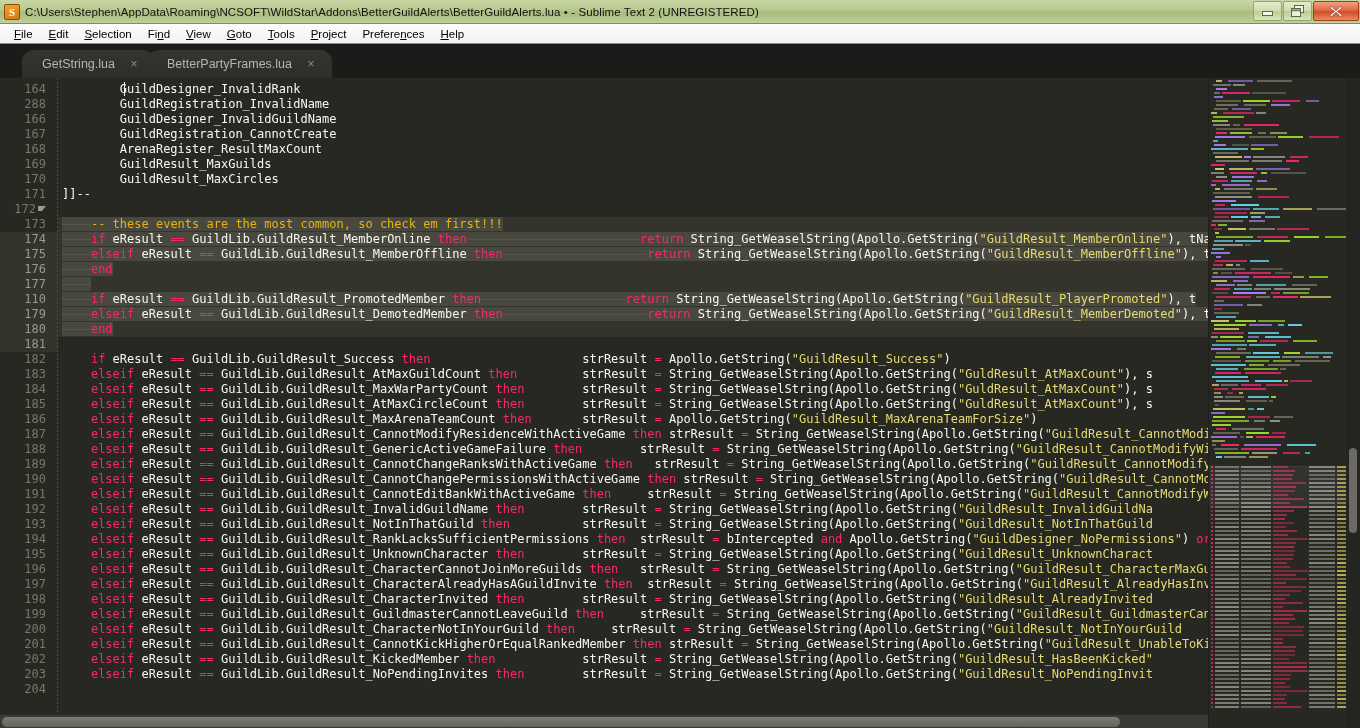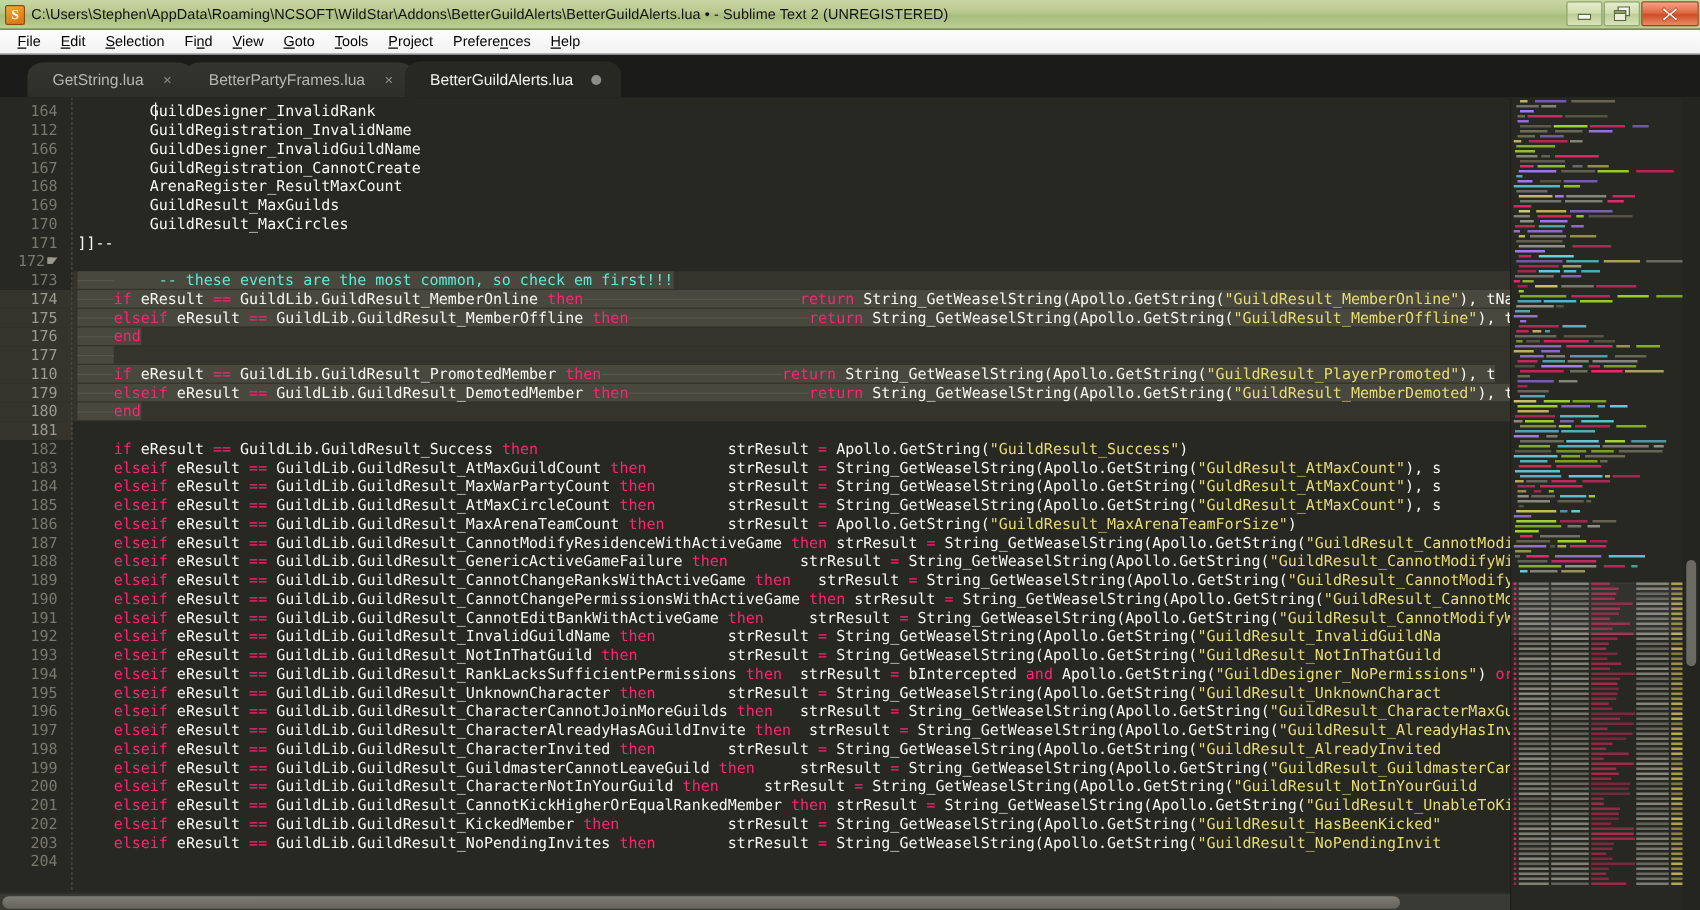--- a/index.html
+++ b/index.html
@@ -192,21 +192,21 @@
     width: 1px; height: 14px;
     background: #f8f8f0;
     left: 66px; top: 4px;
     z-index: 6;
   }
 
   
   .t-def  { color: #f8f8f2; }
   .t-kw   { color: #f92672; }
   .t-str  { color: #e6db74; }
-  .t-cmt  { color: #5eead4; margin-left: 36px; }
+  .t-cmt  { color: #eab308; }
   .t-op   { color: #f92672; }
   .t-ws   { color: #3f3f38; }
 
   
   .minimap {
     position: relative;
     flex: 0 0 152px;
     background: #272822;
     overflow: hidden;
     border-left: 1px solid #201f1c;
@@ -305,31 +305,27 @@
 
   <div class="tabbar" id="tabbar">
       <div class="tab">
         <span class="tab-label">GetString.lua</span>
         <span class="tab-close">×</span>
       </div>
       <div class="tab">
         <span class="tab-label">BetterPartyFrames.lua</span>
         <span class="tab-close">×</span>
       </div>
-      <div class="tab active">
-        <span class="tab-label">BetterGuildAlerts.lua</span>
-        <span class="tab-dirty"></span>
-      </div>
     </div>
 
   <div class="editor-wrap">
     <div class="gutter" id="gutter">
       <div class="gutter-rule"></div>
     <div class="gl">164</div>
-        <div class="gl">112</div>
+        <div class="gl">288</div>
         <div class="gl">166</div>
         <div class="gl">167</div>
         <div class="gl">168</div>
         <div class="gl">169</div>
         <div class="gl">170</div>
         <div class="gl">171</div>
         <div class="gl">172<span class="fold"></span></div>
         <div class="gl">173</div>
         <div class="gl sel">174</div>
         <div class="gl sel">175</div>

